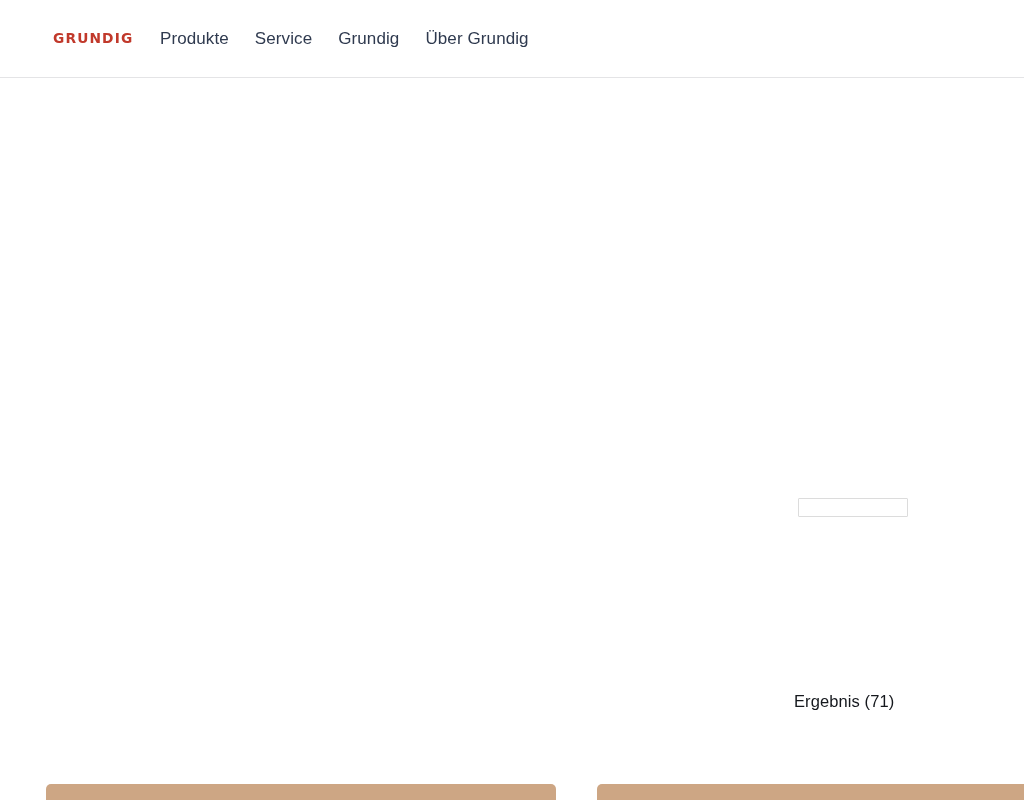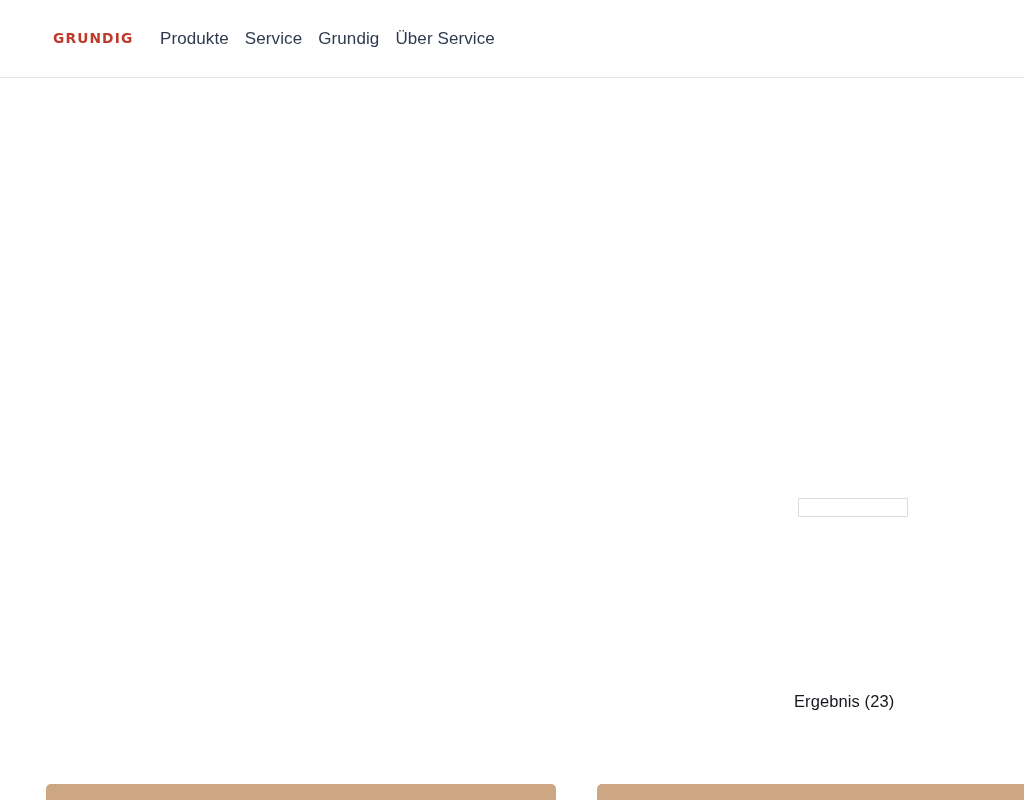--- a/index.html
+++ b/index.html
@@ -76,21 +76,21 @@
   .nav-link {
     display: inline-block;
     font-size: 17px;
     line-height: 1;
     color: #2f3a4f;
     text-decoration: none;
     white-space: nowrap;
     padding: 10px 0;
     letter-spacing: 0.1px;
   }
-  .nav-link + .nav-link { margin-left: 16px; }
+  .nav-link + .nav-link { margin-left: 26px; }
 
   
   .breadcrumb {
     position: absolute;
     right: 22px;
     top: 94px;
     display: flex;
     align-items: center;
     font-size: 12.5px;
     letter-spacing: 0.6px;
@@ -173,21 +173,21 @@
     <div class="header-inner">
 
       <a class="brand-logo" href="#">
         <span class="wordmark">GRUNDIG</span>
       </a>
 
       <nav class="main-nav">
         <a class="nav-link" href="#">Produkte</a>
         <a class="nav-link" href="#">Service</a>
         <a class="nav-link" href="#">Grundig</a>
-        <a class="nav-link" href="#">Über Service</a>
+        <a class="nav-link" href="#">Über Grundig</a>
       </nav>
 
     </div>
   </header>
 
   <nav class="breadcrumb">
     <span class="crumb-sep lead">/</span>
 
     <a class="crumb-link" href="#">Produkte</a>
 
@@ -197,21 +197,21 @@
 
     <span class="crumb-sep">/</span>
 
     <span class="crumb-current">Audio</span>
   </nav>
 
   <main class="content-area">
 
     <div class="filter-placeholder-box" title=""></div>
 
-    <div class="result-count">Ergebnis (23)</div>
+    <div class="result-count">Ergebnis (71)</div>
 
     <div class="card-skeleton left"></div>
 
     <div class="card-skeleton right"></div>
 
   </main>
 
 </div>
 
 </body></html>

